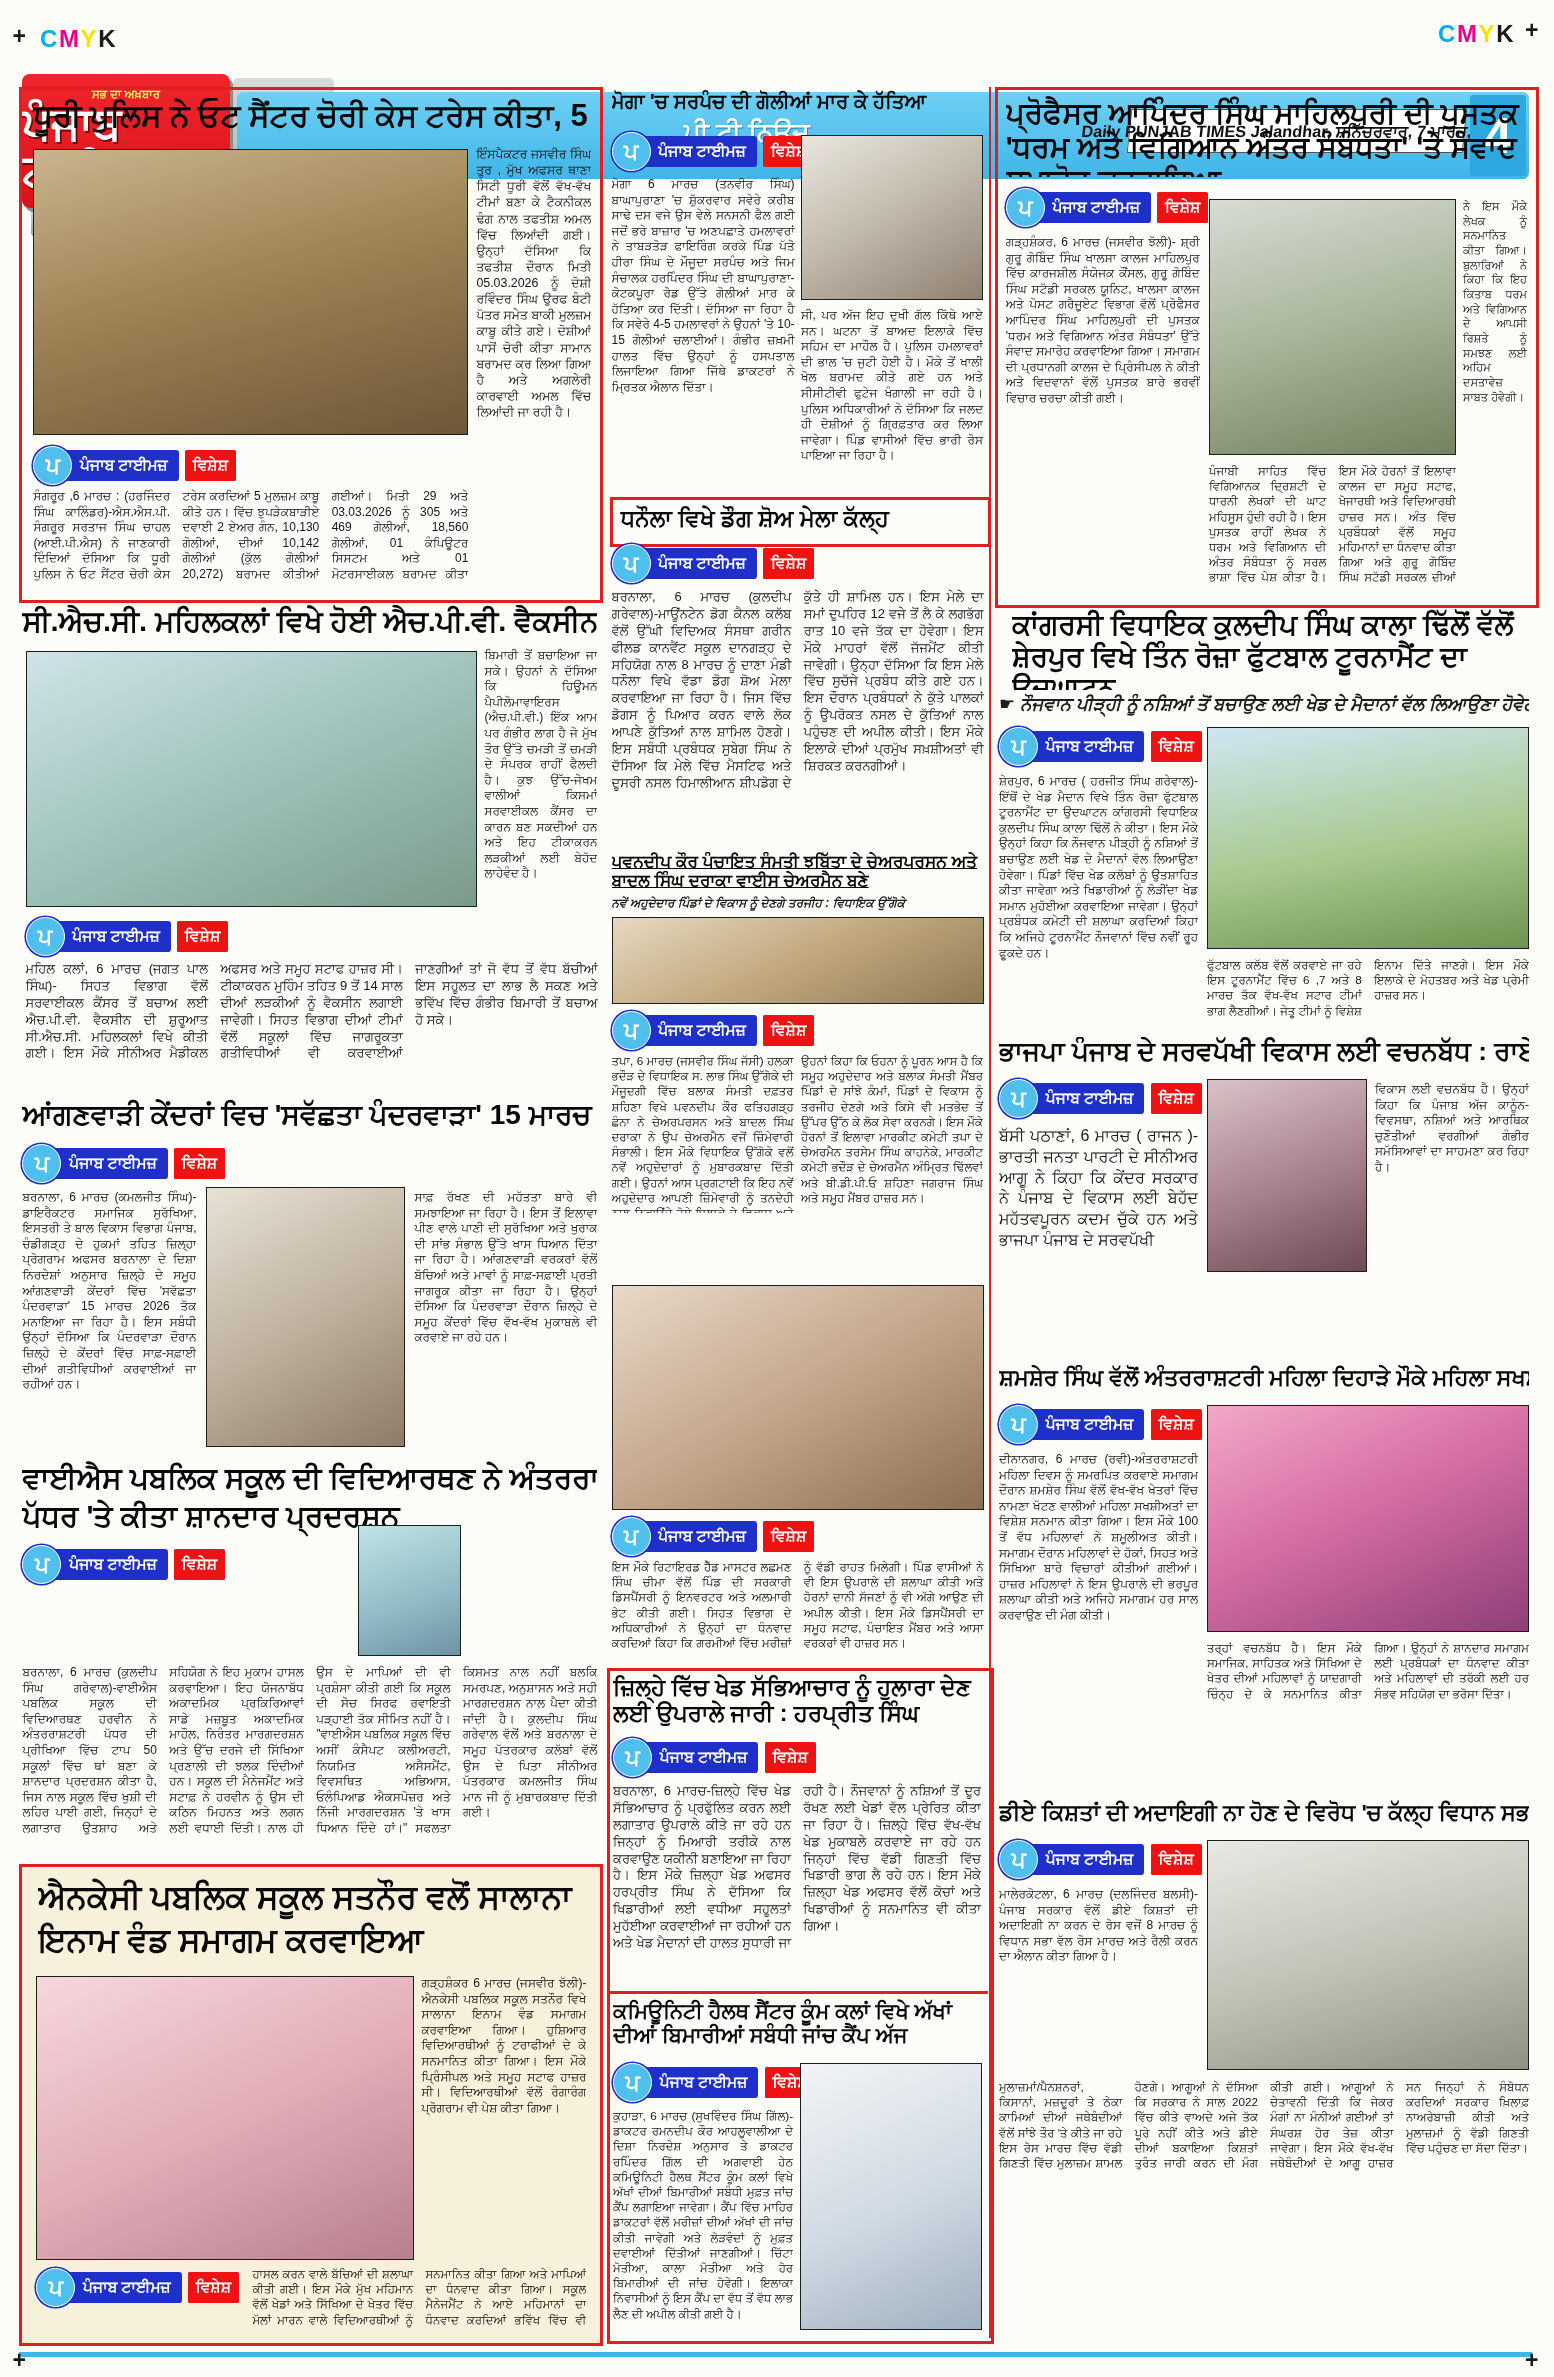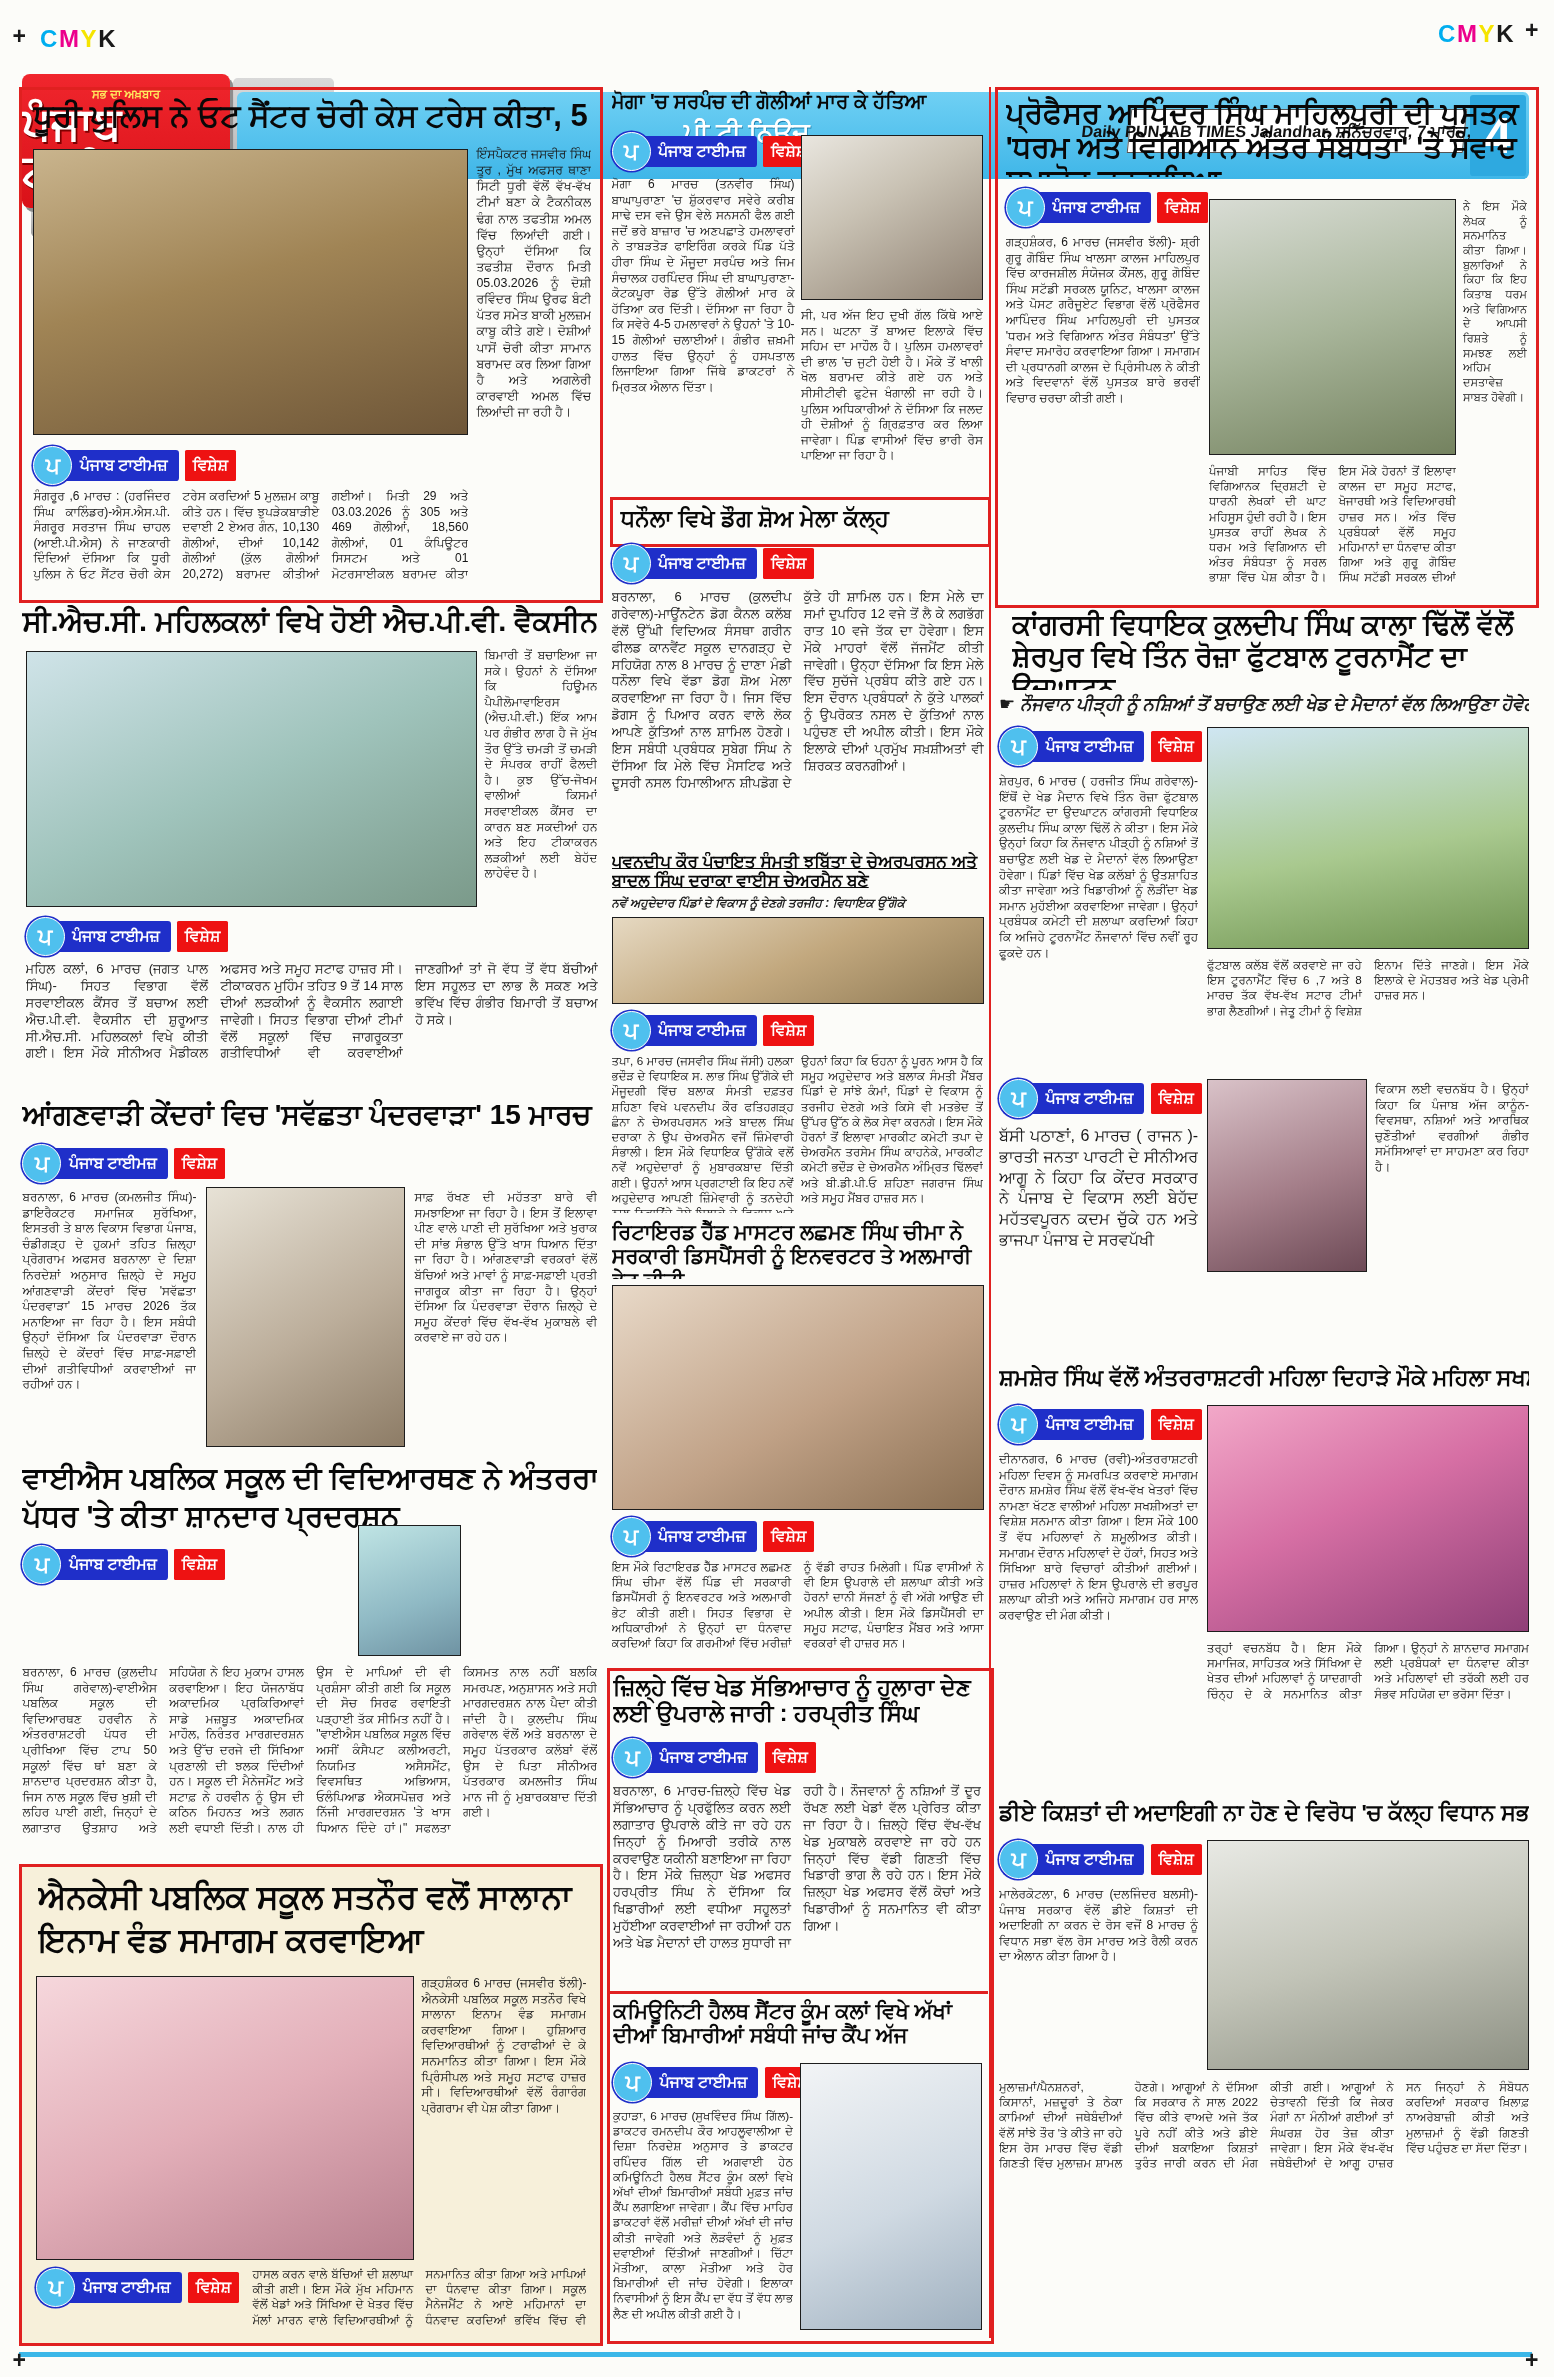--- a/index.html
+++ b/index.html
@@ -173,21 +173,20 @@
     <div class="abs badge" style="left:1.6px;top:159px;">
       <div class="circ">ਪ</div>
       <div class="blue">ਪੰਜਾਬ ਟਾਈਮਜ਼</div>
       <div class="red">ਵਿਸ਼ੇਸ਼</div>
     </div>
     <div class="abs body" style="left:1.6px;top:201px;width:182px;height:160px;font-size:11.7px;">ਤਪਾ, 6 ਮਾਰਚ (ਜਸਵੀਰ ਸਿੰਘ ਜੱਸੀ) ਹਲਕਾ ਭਦੌੜ ਦੇ ਵਿਧਾਇਕ ਸ. ਲਾਭ ਸਿੰਘ ਉੱਗੋਕੇ ਦੀ ਮੌਜੂਦਗੀ ਵਿੱਚ ਬਲਾਕ ਸੰਮਤੀ ਦਫ਼ਤਰ ਸ਼ਹਿਣਾ ਵਿਖੇ ਪਵਨਦੀਪ ਕੌਰ ਫਤਿਹਗੜ੍ਹ ਛੰਨਾ ਨੇ ਚੇਅਰਪਰਸਨ ਅਤੇ ਬਾਦਲ ਸਿੰਘ ਦਰਾਕਾ ਨੇ ਉਪ ਚੇਅਰਮੈਨ ਵਜੋਂ ਜ਼ਿੰਮੇਵਾਰੀ ਸੰਭਾਲੀ। ਇਸ ਮੌਕੇ ਵਿਧਾਇਕ ਉੱਗੋਕੇ ਵਲੋਂ ਨਵੇਂ ਅਹੁਦੇਦਾਰਾਂ ਨੂੰ ਮੁਬਾਰਕਬਾਦ ਦਿੱਤੀ ਗਈ। ਉਹਨਾਂ ਆਸ ਪ੍ਰਗਟਾਈ ਕਿ ਇਹ ਨਵੇਂ ਅਹੁਦੇਦਾਰ ਆਪਣੀ ਜ਼ਿੰਮੇਵਾਰੀ ਨੂੰ ਤਨਦੇਹੀ ਨਾਲ ਨਿਭਾਉਂਦੇ ਹੋਏ ਇਲਾਕੇ ਦੇ ਵਿਕਾਸ ਅਤੇ ਲੋਕਾਂ ਦੀ ਸੇਵਾ ਲਈ ਕੰਮ ਕਰਨਗੇ।</div>
     <div class="abs body" style="left:191px;top:201px;width:182px;height:160px;font-size:11.7px;">ਉਹਨਾਂ ਕਿਹਾ ਕਿ ਓਹਨਾ ਨੂੰ ਪੂਰਨ ਆਸ ਹੈ ਕਿ ਸਮੂਹ ਅਹੁਦੇਦਾਰ ਅਤੇ ਬਲਾਕ ਸੰਮਤੀ ਮੈਂਬਰ ਪਿੰਡਾਂ ਦੇ ਸਾਂਝੇ ਕੰਮਾਂ, ਪਿੰਡਾਂ ਦੇ ਵਿਕਾਸ ਨੂੰ ਤਰਜੀਹ ਦੇਣਗੇ ਅਤੇ ਕਿਸੇ ਵੀ ਮਤਭੇਦ ਤੋਂ ਉੱਪਰ ਉੱਠ ਕੇ ਲੋਕ ਸੇਵਾ ਕਰਨਗੇ। ਇਸ ਮੌਕੇ ਹੋਰਨਾਂ ਤੋਂ ਇਲਾਵਾ ਮਾਰਕੀਟ ਕਮੇਟੀ ਤਪਾ ਦੇ ਚੇਅਰਮੈਨ ਤਰਸੇਮ ਸਿੰਘ ਕਾਹਨੇਕੇ, ਮਾਰਕੀਟ ਕਮੇਟੀ ਭਦੌੜ ਦੇ ਚੇਅਰਮੈਨ ਅੰਮ੍ਰਿਤ ਢਿੱਲਵਾਂ ਅਤੇ ਬੀ.ਡੀ.ਪੀ.ਓ ਸ਼ਹਿਣਾ ਜਗਰਾਜ ਸਿੰਘ ਅਤੇ ਸਮੂਹ ਮੈਂਬਰ ਹਾਜ਼ਰ ਸਨ।</div>
   </div>
 
   <div class="abs" style="left:610px;top:1217px;width:375px;height:449px;">
-    <div class="abs hl" style="left:1.6px;top:3.1px;width:372px;height:59px;font-size:21px;">ਰਿਟਾਇਰਡ ਹੈੱਡ ਮਾਸਟਰ ਲਛਮਣ ਸਿੰਘ ਚੀਮਾ ਨੇ ਸਰਕਾਰੀ ਡਿਸਪੈਂਸਰੀ ਨੂੰ ਇਨਵਰਟਰ ਤੇ ਅਲਮਾਰੀ ਭੇਟ ਕੀਤੀ</div>
     <div class="abs photo p-disp" style="left:1.6px;top:68px;width:372px;height:225px;"></div>
     <div class="abs badge" style="left:1.6px;top:300px;">
       <div class="circ">ਪ</div>
       <div class="blue">ਪੰਜਾਬ ਟਾਈਮਜ਼</div>
       <div class="red">ਵਿਸ਼ੇਸ਼</div>
     </div>
     <div class="abs body cols2" style="left:1.6px;top:342px;width:372px;height:103px;font-size:11.7px;">ਇਸ ਮੌਕੇ ਰਿਟਾਇਰਡ ਹੈੱਡ ਮਾਸਟਰ ਲਛਮਣ ਸਿੰਘ ਚੀਮਾ ਵੱਲੋਂ ਪਿੰਡ ਦੀ ਸਰਕਾਰੀ ਡਿਸਪੈਂਸਰੀ ਨੂੰ ਇਨਵਰਟਰ ਅਤੇ ਅਲਮਾਰੀ ਭੇਟ ਕੀਤੀ ਗਈ। ਸਿਹਤ ਵਿਭਾਗ ਦੇ ਅਧਿਕਾਰੀਆਂ ਨੇ ਉਨ੍ਹਾਂ ਦਾ ਧੰਨਵਾਦ ਕਰਦਿਆਂ ਕਿਹਾ ਕਿ ਗਰਮੀਆਂ ਵਿੱਚ ਮਰੀਜ਼ਾਂ ਨੂੰ ਵੱਡੀ ਰਾਹਤ ਮਿਲੇਗੀ। ਪਿੰਡ ਵਾਸੀਆਂ ਨੇ ਵੀ ਇਸ ਉਪਰਾਲੇ ਦੀ ਸ਼ਲਾਘਾ ਕੀਤੀ ਅਤੇ ਹੋਰਨਾਂ ਦਾਨੀ ਸੱਜਣਾਂ ਨੂੰ ਵੀ ਅੱਗੇ ਆਉਣ ਦੀ ਅਪੀਲ ਕੀਤੀ। ਇਸ ਮੌਕੇ ਡਿਸਪੈਂਸਰੀ ਦਾ ਸਮੂਹ ਸਟਾਫ, ਪੰਚਾਇਤ ਮੈਂਬਰ ਅਤੇ ਆਸਾ ਵਰਕਰਾਂ ਵੀ ਹਾਜ਼ਰ ਸਨ।</div>
   </div>
 
   <div class="abs frame" style="left:607px;top:1668px;width:381px;height:670px;"></div>
@@ -234,20 +233,21 @@
       <div class="circ">ਪ</div>
       <div class="blue">ਪੰਜਾਬ ਟਾਈਮਜ਼</div>
       <div class="red">ਵਿਸ਼ੇਸ਼</div>
     </div>
     <div class="abs body" style="left:3.1px;top:168px;width:199px;height:253px;font-size:12px;">ਸ਼ੇਰਪੁਰ, 6 ਮਾਰਚ ( ਹਰਜੀਤ ਸਿੰਘ ਗਰੇਵਾਲ)-ਇੱਥੋਂ ਦੇ ਖੇਡ ਮੈਦਾਨ ਵਿਖੇ ਤਿੰਨ ਰੋਜ਼ਾ ਫੁੱਟਬਾਲ ਟੂਰਨਾਮੈਂਟ ਦਾ ਉਦਘਾਟਨ ਕਾਂਗਰਸੀ ਵਿਧਾਇਕ ਕੁਲਦੀਪ ਸਿੰਘ ਕਾਲਾ ਢਿੱਲੋਂ ਨੇ ਕੀਤਾ। ਇਸ ਮੌਕੇ ਉਨ੍ਹਾਂ ਕਿਹਾ ਕਿ ਨੌਜਵਾਨ ਪੀੜ੍ਹੀ ਨੂੰ ਨਸ਼ਿਆਂ ਤੋਂ ਬਚਾਉਣ ਲਈ ਖੇਡ ਦੇ ਮੈਦਾਨਾਂ ਵੱਲ ਲਿਆਉਣਾ ਹੋਵੇਗਾ। ਪਿੰਡਾਂ ਵਿੱਚ ਖੇਡ ਕਲੱਬਾਂ ਨੂੰ ਉਤਸ਼ਾਹਿਤ ਕੀਤਾ ਜਾਵੇਗਾ ਅਤੇ ਖਿਡਾਰੀਆਂ ਨੂੰ ਲੋੜੀਂਦਾ ਖੇਡ ਸਮਾਨ ਮੁਹੱਈਆ ਕਰਵਾਇਆ ਜਾਵੇਗਾ। ਉਨ੍ਹਾਂ ਪ੍ਰਬੰਧਕ ਕਮੇਟੀ ਦੀ ਸ਼ਲਾਘਾ ਕਰਦਿਆਂ ਕਿਹਾ ਕਿ ਅਜਿਹੇ ਟੂਰਨਾਮੈਂਟ ਨੌਜਵਾਨਾਂ ਵਿੱਚ ਨਵੀਂ ਰੂਹ ਫੂਕਦੇ ਹਨ।</div>
     <div class="abs photo p-field" style="left:211px;top:121px;width:322px;height:222px;"></div>
     <div class="abs body cols2" style="left:211px;top:351px;width:322px;height:70px;font-size:11.7px;">ਫੁੱਟਬਾਲ ਕਲੱਬ ਵੱਲੋਂ ਕਰਵਾਏ ਜਾ ਰਹੇ ਇਸ ਟੂਰਨਾਮੈਂਟ ਵਿੱਚ 6 ,7 ਅਤੇ 8 ਮਾਰਚ ਤੱਕ ਵੱਖ-ਵੱਖ ਸਟਾਰ ਟੀਮਾਂ ਭਾਗ ਲੈਣਗੀਆਂ। ਜੇਤੂ ਟੀਮਾਂ ਨੂੰ ਵਿਸ਼ੇਸ਼ ਇਨਾਮ ਦਿੱਤੇ ਜਾਣਗੇ। ਇਸ ਮੌਕੇ ਇਲਾਕੇ ਦੇ ਮੋਹਤਬਰ ਅਤੇ ਖੇਡ ਪ੍ਰੇਮੀ ਹਾਜ਼ਰ ਸਨ।</div>
   </div>
 
   <div class="abs" style="left:996px;top:1034px;width:536px;height:308px;">
+    <div class="abs hl nw" style="left:3.1px;top:3.1px;width:530px;height:36px;font-size:26.4px;">ਭਾਜਪਾ ਪੰਜਾਬ ਦੇ ਸਰਵਪੱਖੀ ਵਿਕਾਸ ਲਈ ਵਚਨਬੱਧ : ਰਾਏ</div>
     <div class="abs badge" style="left:3.1px;top:45px;">
       <div class="circ">ਪ</div>
       <div class="blue">ਪੰਜਾਬ ਟਾਈਮਜ਼</div>
       <div class="red">ਵਿਸ਼ੇਸ਼</div>
     </div>
     <div class="abs body" style="left:3.1px;top:92px;width:199px;height:146px;font-size:16px;">ਬੱਸੀ ਪਠਾਣਾਂ, 6 ਮਾਰਚ ( ਰਾਜਨ )-ਭਾਰਤੀ ਜਨਤਾ ਪਾਰਟੀ ਦੇ ਸੀਨੀਅਰ ਆਗੂ ਨੇ ਕਿਹਾ ਕਿ ਕੇਂਦਰ ਸਰਕਾਰ ਨੇ ਪੰਜਾਬ ਦੇ ਵਿਕਾਸ ਲਈ ਬੇਹੱਦ ਮਹੱਤਵਪੂਰਨ ਕਦਮ ਚੁੱਕੇ ਹਨ ਅਤੇ ਭਾਜਪਾ ਪੰਜਾਬ ਦੇ ਸਰਵਪੱਖੀ</div>
     <div class="abs photo p-bjp" style="left:211px;top:45px;width:160px;height:193px;"></div>
     <div class="abs body" style="left:379px;top:48px;width:154px;height:190px;font-size:12px;">ਵਿਕਾਸ ਲਈ ਵਚਨਬੱਧ ਹੈ। ਉਨ੍ਹਾਂ ਕਿਹਾ ਕਿ ਪੰਜਾਬ ਅੱਜ ਕਾਨੂੰਨ-ਵਿਵਸਥਾ, ਨਸ਼ਿਆਂ ਅਤੇ ਆਰਥਿਕ ਚੁਣੌਤੀਆਂ ਵਰਗੀਆਂ ਗੰਭੀਰ ਸਮੱਸਿਆਵਾਂ ਦਾ ਸਾਹਮਣਾ ਕਰ ਰਿਹਾ ਹੈ।</div>
   </div>
 

